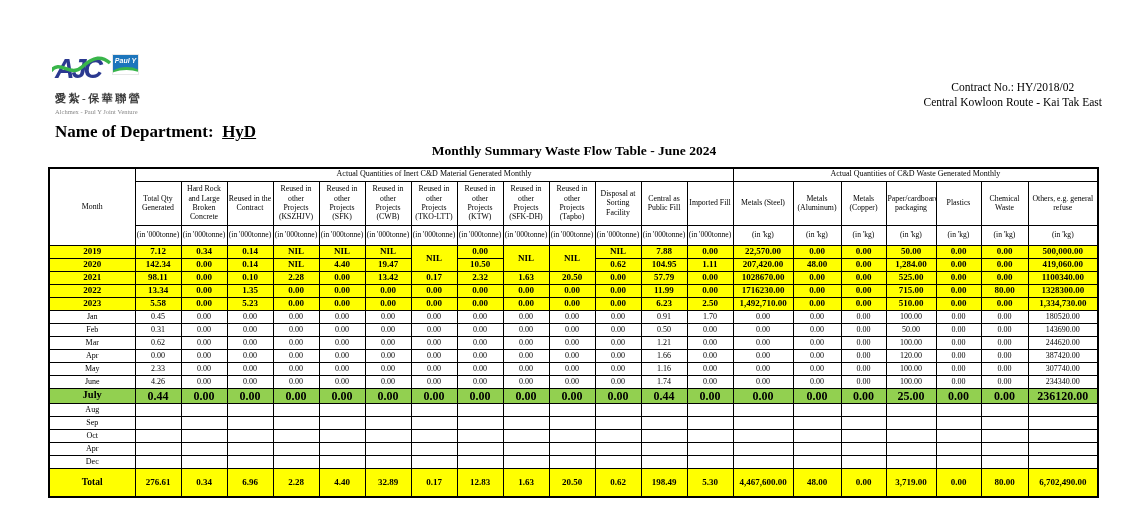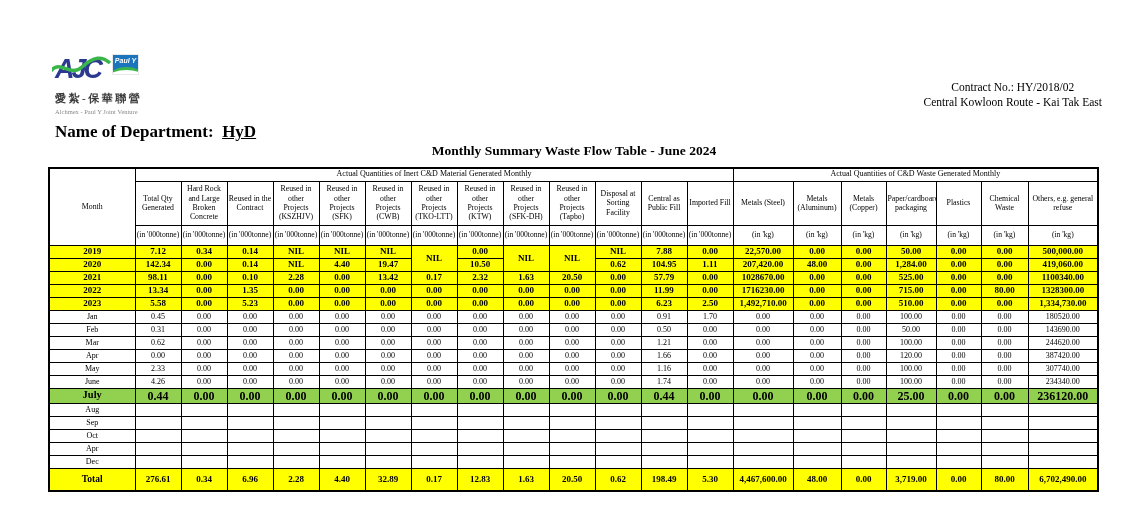--- a/index.html
+++ b/index.html
@@ -58,21 +58,21 @@
   .colhead   { font-size:7.8px; font-weight:normal; height:44px; line-height:1.2; }
   .unithead  { font-size:7.6px; font-weight:normal; height:20px; line-height:1; }
   tbody tr { height:13px;padding-left:40px; }
   tbody td { font-size:8px; line-height:1; }
   tbody th.rowlabel { font-size:8px; font-weight:normal; line-height:1; }
 
   tr.year td, tr.year th.rowlabel,
   tr.total td, tr.total th.rowlabel { background:#FFFF00; font-weight:bold; font-size:9px; }
   tr.july td, tr.july th.rowlabel { background:#92D050; font-weight:bold; font-size:12px; }
   tr.july { height:15px; }
-  tr.total { height:23px; }
+  tr.total { height:29px; }
   tr.july th.rowlabel { font-size:10.5px; }
   tr.total th.rowlabel { font-size:9.5px; }
 </style>
 </head>
 <body>
 
 <div class="page">
 
   <div class="logo">
     <div class="logo-top">

